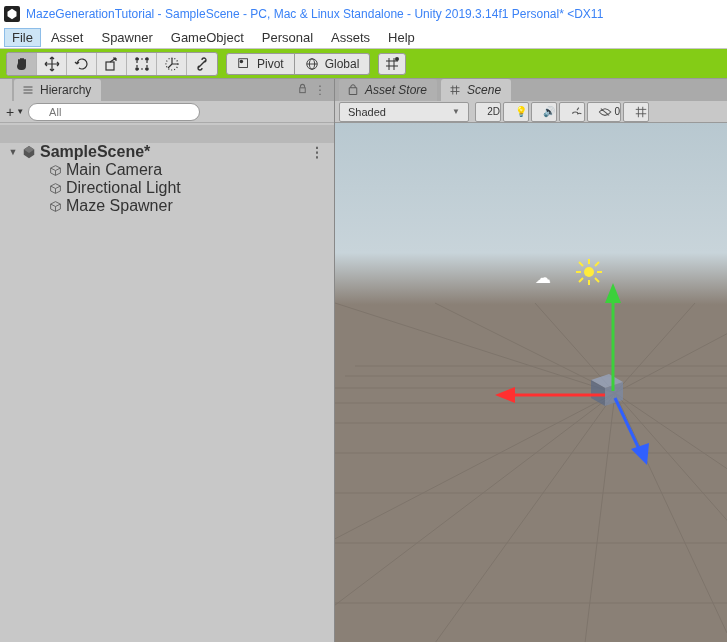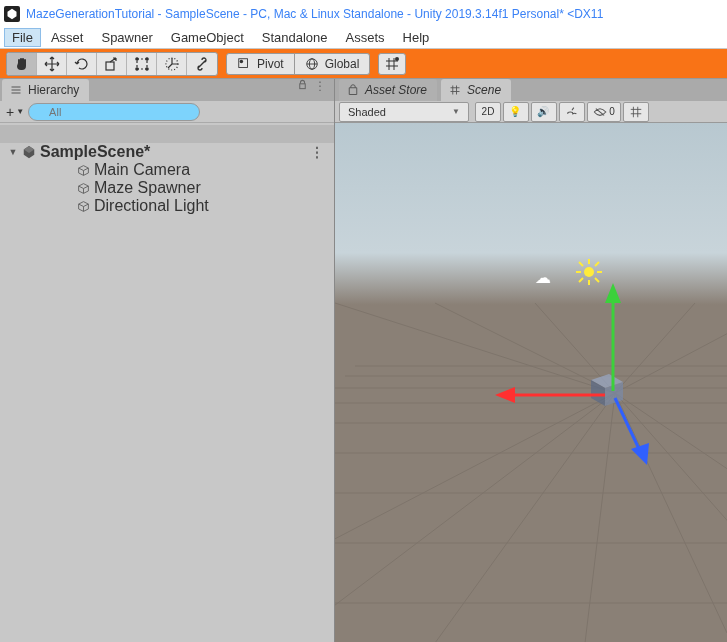--- a/index.html
+++ b/index.html
@@ -4,53 +4,53 @@
 <style>
   * { box-sizing: border-box; margin: 0; padding: 0; }
   body { font-family: "Segoe UI", Arial, sans-serif; font-size: 12px; color: #333; background: #fff; width: 727px; height: 642px; overflow: hidden; }
   .titlebar { height: 27px; background: #fff; display: flex; align-items: center; padding: 0 4px; gap: 6px; }
   .titlebar .logo { width: 16px; height: 16px; background: #222; border-radius: 2px; display: flex; align-items: center; justify-content: center; }
   .titlebar .logo svg { width: 12px; height: 12px; }
   .titlebar .title { font-size: 12px; color: #3b82f6; white-space: nowrap; overflow: hidden; }
   .menubar { height: 22px; background: #fff; display: flex; align-items: center; padding: 0 4px; gap: 2px; border-bottom: 1px solid #c8c8c8; }
   .menubar .menu { padding: 2px 8px; font-size: 13px; cursor: pointer; text-align: center; }
   .menubar .menu.active { background: #cde5f6; border: 1px solid #8dbde8; padding: 1px 7px; }
-  .toolbar { height: 30px; background: #f97316; border-bottom: 1px solid #999; display: flex; align-items: center; padding: 0 6px; gap: 8px; }
+  .toolbar { height: 30px; background: #84cc16; border-bottom: 1px solid #999; display: flex; align-items: center; padding: 0 6px; gap: 8px; }
   .tool-group { display: flex; background: #e6e6e6; border: 1px solid #999; border-radius: 3px; overflow: hidden; }
   .tool-btn { width: 30px; height: 22px; display: flex; align-items: center; justify-content: center; border-right: 1px solid #b5b5b5; cursor: pointer; }
   .tool-btn:last-child { border-right: none; }
   .tool-btn.active { background: #bcbcbc; }
   .pill-btn { height: 22px; background: #e6e6e6; border: 1px solid #999; border-radius: 3px; padding: 0 10px; display: flex; align-items: center; gap: 6px; font-size: 12px; cursor: pointer; }
   .grid-btn { width: 28px; height: 22px; background: #e6e6e6; border: 1px solid #999; border-radius: 3px; display: flex; align-items: center; justify-content: center; cursor: pointer; }
   .workspace { display: flex; height: 563px; background: #aaa; }
   .hierarchy { width: 335px; background: #c8c8c8; display: flex; flex-direction: column; border-right: 1px solid #888; }
-  .panel-tab-row { height: 22px; background: #aaa; display: flex; align-items: flex-start; }
+  .panel-tab-row { height: 22px; background: #aaa; display: flex; align-items: center; margin-left: 12px; }
   .panel-tab { background: #c8c8c8; height: 22px; padding: 0 10px 0 8px; display: flex; align-items: center; gap: 6px; font-size: 12px; border-top-left-radius: 3px; border-top-right-radius: 3px; margin-left: 2px; cursor: pointer; }
   .panel-tab.inactive { background: #b0b0b0; }
   .hierarchy .panel-tab-row .spacer { flex: 1; }
   .tab-ctl { display: flex; gap: 6px; padding-right: 8px; }
   .search-row { height: 22px; background: #c8c8c8; display: flex; align-items: center; gap: 4px; padding: 0 6px; border-bottom: 1px solid #aaa; }
   .plus-btn { display: flex; align-items: center; gap: 2px; font-size: 14px; cursor: pointer; }
-  .search-input { flex: 1; height: 18px; border: 1px solid #999; border-radius: 10px; background: #7dd3fc; padding: 0 8px 0 20px; font-size: 11px; color: #666; position: relative; }
+  .search-input { flex: 1; height: 18px; border: 1px solid #999; border-radius: 10px; background: #ffffff; padding: 0 8px 0 20px; font-size: 11px; color: #666; position: relative; }
   .search-wrap { flex: 1; position: relative; }
   .search-wrap .mag { position: absolute; left: 6px; top: 2px; }
   .tree { flex: 1; background: #c8c8c8; padding: 2px 0; font-size: 12px; }
   .tree-row { height: 18px; display: flex; align-items: center; gap: 4px; padding-left: 8px; cursor: pointer; }
   .tree-row .arrow { width: 10px; text-align: center; color: #555; font-size: 9px; }
   .tree-row .cube { width: 14px; height: 14px; display: flex; align-items: center; justify-content: center; }
   .tree-row .label { font-size: 16px; }
   .tree-row.root { font-weight: bold; justify-content: space-between; padding-right: 10px;}
   .tree-row.root .left { display:flex; align-items:center; gap:4px;}
   .row-dots { color:#666; font-size:14px; }
-  .indent1 { padding-left: 76px; }
+  .indent1 { padding-left: 48px; }
   .scene-panel { flex: 1; display: flex; flex-direction: column; background: #aaa; }
   .scene-tabs { height: 22px; background: #aaa; display: flex; align-items: flex-end; gap: 2px; padding-left: 2px; font-style: italic;}
   .scene-toolbar { height: 22px; background: #c8c8c8; display: flex; align-items: center; border-bottom: 1px solid #999; }
   .shaded { height: 20px; border: 1px solid #999; border-radius: 2px; background: #e6e6e6; margin: 0 4px; padding: 0 8px; display: flex; align-items: center; gap: 6px; font-size: 11px; cursor: pointer; min-width: 130px; justify-content: space-between;}
-  .view-btn { width: 26px; height: 20px; border: 1px solid #999; background: #e6e6e6; margin-left: 2px; display: flex; align-items: center; justify-content: center; font-size: 10px; cursor: pointer; border-radius:2px;}
+  .view-btn { width: 26px; height: 20px; border: 1px solid #999; background: #e6e6e6; margin-left: 2px; display: flex; align-items: center; justify-content: flex-end; font-size: 10px; cursor: pointer; border-radius:2px;}
   .viewport { flex: 1; position: relative; overflow: hidden; }
   .sky { position: absolute; inset: 0; background: linear-gradient(#b8c8d0 0%, #c8d4da 25%, #8a8076 35%, #8a8076 100%); }
   .gridlines { position:absolute; inset:0; }
   .gizmo-cloud { position:absolute; left:200px; top:145px; color:#fff; font-size:16px;}
   .gizmo-sun { position:absolute; left:240px; top:135px; }
   svg { display:block;}
 </style>
 </head>
 <body>
 
@@ -61,21 +61,21 @@
       </svg>
   </div>
   <div class="title">MazeGenerationTutorial - SampleScene - PC, Mac &amp; Linux Standalone - Unity 2019.3.14f1 Personal* &lt;DX11</div>
 </div>
 
 <div class="menubar">
   <div class="menu active">File</div>
   <div class="menu">Asset</div>
   <div class="menu">Spawner</div>
   <div class="menu">GameObject</div>
-  <div class="menu">Standalone</div>
+  <div class="menu">Personal</div>
   <div class="menu">Assets</div>
   <div class="menu">Help</div>
 </div>
 
 <div class="toolbar">
   <div class="tool-group">
     <div class="tool-btn active">
       <svg width="16" height="16" viewBox="0 0 16 16">
           <path d="M4 7 V4 a1 1 0 0 1 2 0 V3 a1 1 0 0 1 2 0 V3 a1 1 0 0 1 2 0 V4 a1 1 0 0 1 2 0 V10 a4 4 0 0 1 -4 4 h-1 a4 4 0 0 1 -4 -4 z" fill="#333"></path>
         </svg>
@@ -202,30 +202,30 @@
           </span>
         <span class="label">Main Camera</span>
       </div>
       <div class="tree-row indent1">
         <span class="cube">
             <svg width="13" height="13" viewBox="0 0 16 16" fill="none" stroke="#666" stroke-width="1.2">
               <polygon points="8,2 14,5 14,11 8,14 2,11 2,5"></polygon>
               <path d="M2 5 L8 8 L14 5 M8 8 V14"></path>
             </svg>
           </span>
-        <span class="label">Maze Spawner</span>
+        <span class="label">Directional Light</span>
       </div>
       <div class="tree-row indent1">
         <span class="cube">
             <svg width="13" height="13" viewBox="0 0 16 16" fill="none" stroke="#666" stroke-width="1.2">
               <polygon points="8,2 14,5 14,11 8,14 2,11 2,5"></polygon>
               <path d="M2 5 L8 8 L14 5 M8 8 V14"></path>
             </svg>
           </span>
-        <span class="label">Directional Light</span>
+        <span class="label">Maze Spawner</span>
       </div>
     </div>
   </div>
 
   <div class="scene-panel">
     <div class="scene-tabs">
       <div class="panel-tab inactive">
         <svg width="12" height="12" viewBox="0 0 16 16" fill="none" stroke="#555" stroke-width="1.3">
             <path d="M3 5 h10 v9 h-10 z M5 5 V4 a3 3 0 0 1 6 0 V5"></path>
           </svg>

